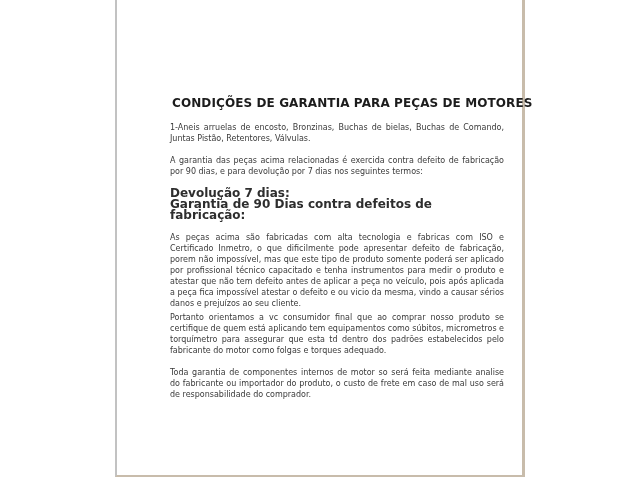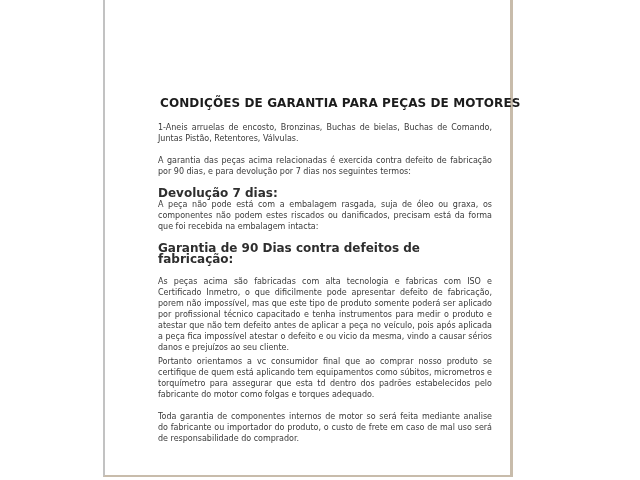--- a/index.html
+++ b/index.html
@@ -13,21 +13,21 @@
   }
   .viewport {
     position: relative;
     width: 640px;
     height: 480px;
     background: #ffffff;
   }
   
   .page {
     position: absolute;
-    left: 103px;
+    left: 115px;
     top: 0;
     width: 410px;
     height: 477px;
     box-sizing: border-box;
     background: #ffffff;
     border-left: 2px solid #c2c2c2;
     border-right: 3px solid #c8bcab;
     border-bottom: 2px solid #c8bcab;
   }
   .content {
@@ -74,21 +74,20 @@
     <div class="content">
 
       <h1 class="title">CONDIÇÕES DE GARANTIA PARA PEÇAS DE MOTORES</h1>
 
       <p>1-Aneis arruelas de encosto, Bronzinas, Buchas de bielas, Buchas de Comando, Juntas Pistão, Retentores, Válvulas.</p>
 
       <p>A garantia das peças acima relacionadas é exercida contra defeito de fabricação por 90 dias, e para devolução por 7 dias nos seguintes termos:</p>
 
       <h2 class="subhead">Devolução 7 dias:</h2>
 
-      <p>A peça não pode está com a embalagem rasgada, suja de óleo ou graxa, os componentes não podem estes riscados ou danificados, precisam está da forma que foi recebida na embalagem intacta:</p>
 
       <h2 class="subhead gap-below">Garantia de 90 Dias contra defeitos de fabricação:</h2>
 
       <p class="no-gap">As peças acima são fabricadas com alta tecnologia e fabricas com ISO e Certificado Inmetro, o que dificilmente pode apresentar defeito de fabricação, porem não impossível, mas que este tipo de produto somente poderá ser aplicado por profissional técnico capacitado e tenha instrumentos para medir o produto e atestar que não tem defeito antes de aplicar a peça no veículo, pois após aplicada a peça fica impossível atestar o defeito e ou vicio da mesma, vindo a causar sérios danos e prejuízos ao seu cliente.</p>
 
       <p>Portanto orientamos a vc consumidor final que ao comprar nosso produto se certifique de quem está aplicando tem equipamentos como súbitos, micrometros e torquímetro para assegurar que esta td dentro dos padrões estabelecidos pelo fabricante do motor como folgas e torques adequado.</p>
 
       <p>Toda garantia de componentes internos de motor so será feita mediante analise do fabricante ou importador do produto, o custo de frete em caso de mal uso será de responsabilidade do comprador.</p>
 
     </div>

